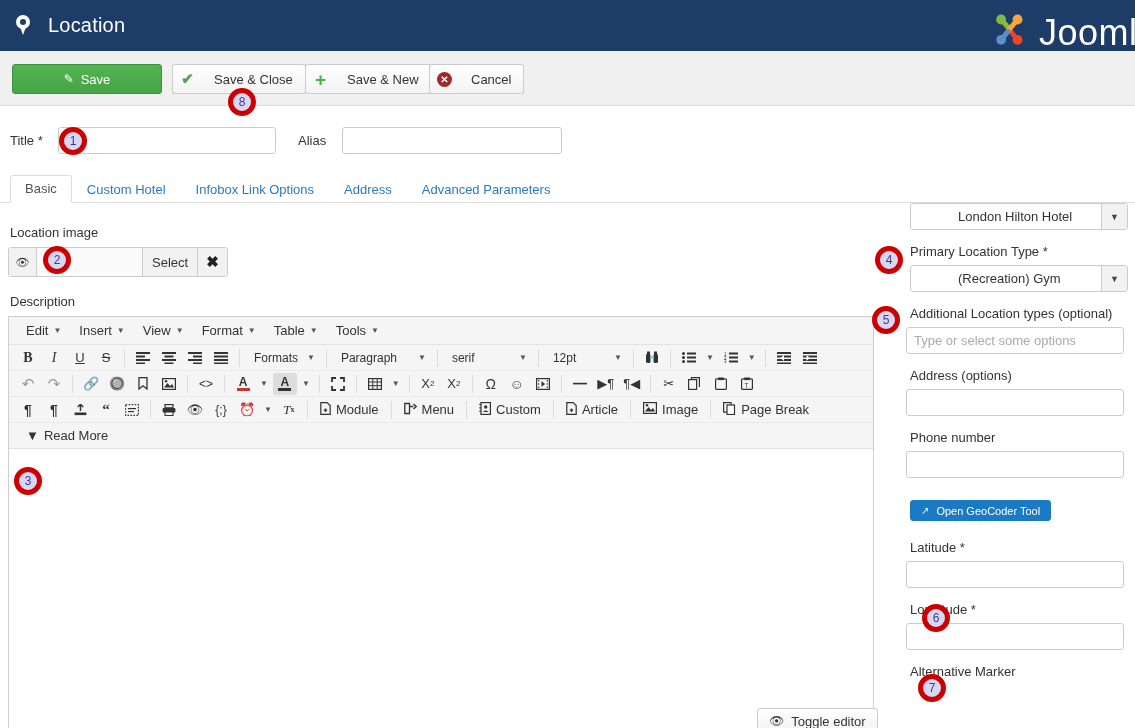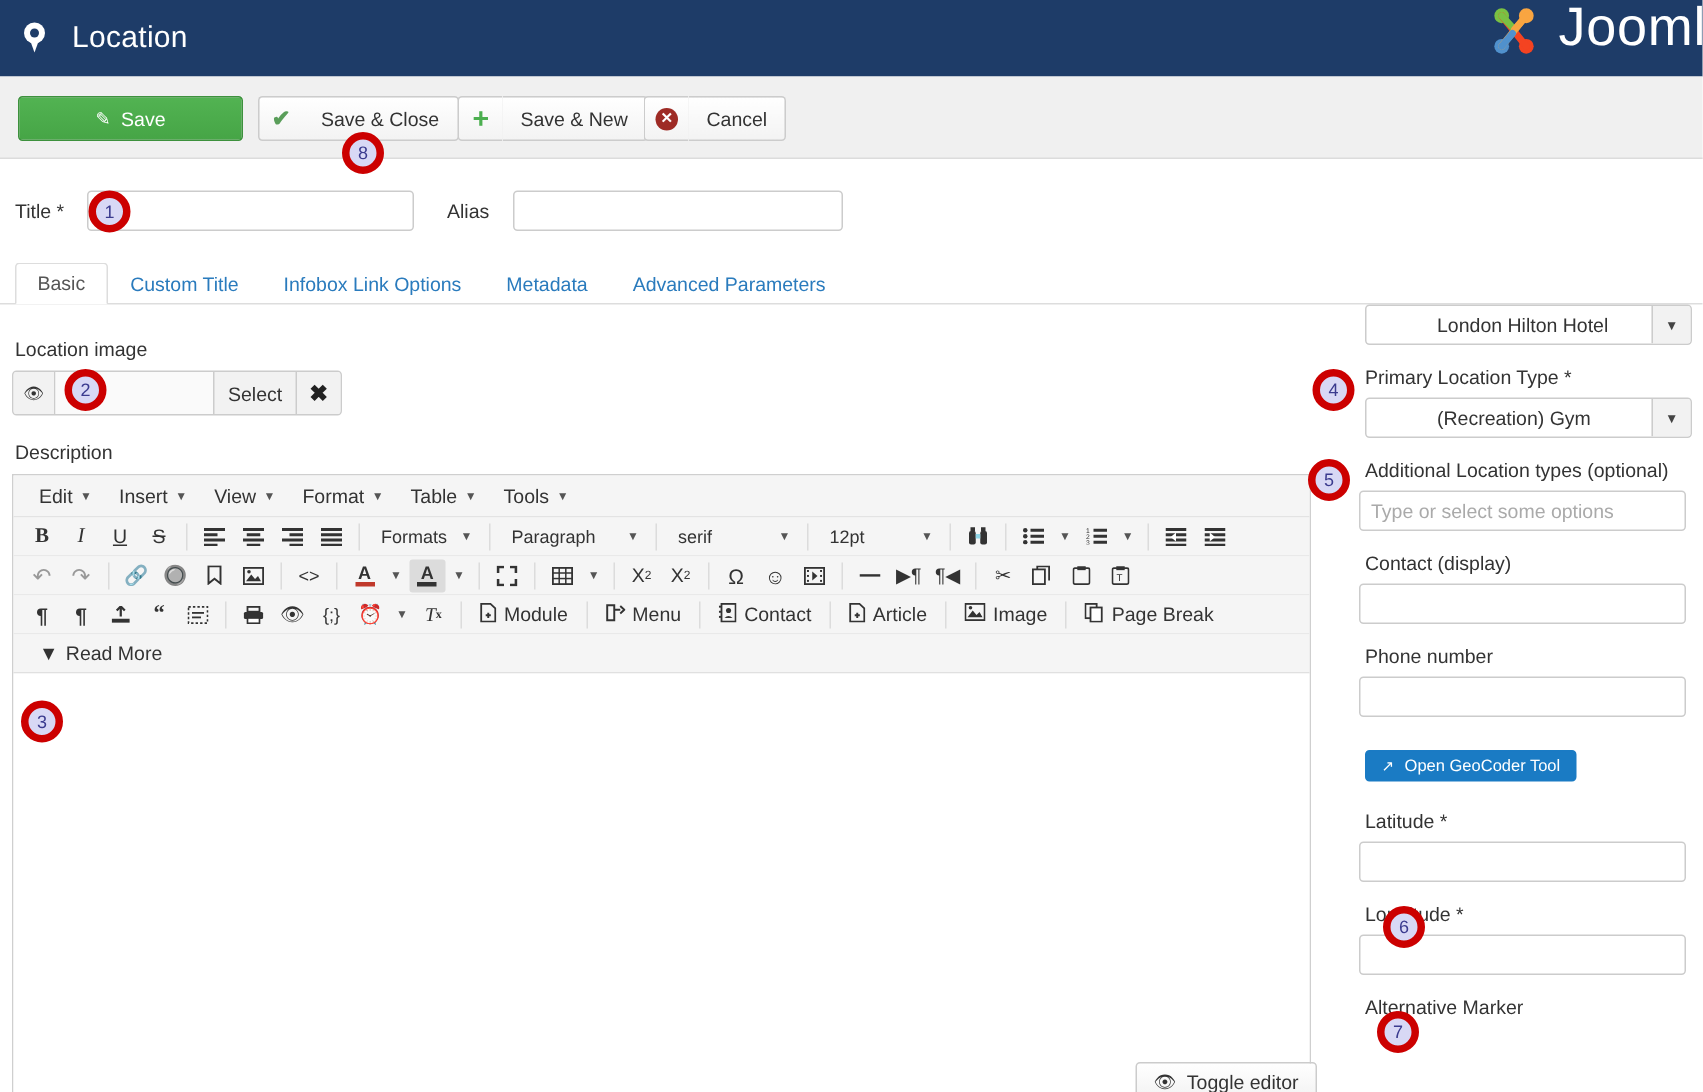--- a/index.html
+++ b/index.html
@@ -38,21 +38,21 @@
     position: absolute; left: 6px; top: 5px;
     width: 6px; height: 6px; border-radius: 50%;
     background: #1e3c68;
   }
   #header-title {
     color: #fff; font-size: 20px; font-weight: normal;
     letter-spacing: .2px;
   }
   #header-brand {
     position: absolute; right: 0; top: 0;
-    height: 51px; display: flex; align-items: flex-start;
+    height: 51px; display: flex; align-items: flex-end;
     padding-right: 0;
   }
   #joomla-mark { width: 44px; height: 42px; margin-right: 8px; }
   #joomla-word {
     color: #fff; font-size: 36px; line-height: 1;
     font-weight: normal; letter-spacing: .5px;
     white-space: nowrap; overflow: hidden;
     width: 96px;
   }
 
@@ -372,23 +372,23 @@
 
 <div id="title-row">
   <span id="label-title">Title *</span>
   <input id="input-title" type="text" value="" style="">
   <span id="label-alias">Alias</span>
   <input id="input-alias" type="text" value="" style="">
 </div>
 
 <div id="tabs">
   <div class="tab active">Basic</div>
-  <div class="tab">Custom Title</div>
+  <div class="tab">Custom Hotel</div>
   <div class="tab">Infobox Link Options</div>
-  <div class="tab">Metadata</div>
+  <div class="tab">Address</div>
   <div class="tab">Advanced Parameters</div>
 </div>
 
 <div id="left-col">
 
   <span id="label-location-image">Location image</span>
 
   <div id="media-field">
     <div id="media-preview-btn">👁</div>
     <input id="media-input" type="text" value="" style="">
@@ -718,21 +718,21 @@
       <div class="mce-btn-text">
         <span class="gl">
           <svg width="12" height="13">
               <rect x="2" y="0.6" width="9.4" height="11.8" fill="none" stroke="#333" stroke-width="1.2"></rect>
               <rect x="0.3" y="1.8" width="1.6" height="1.3" fill="#333"></rect>
               <rect x="0.3" y="5.2" width="1.6" height="1.3" fill="#333"></rect>
               <rect x="0.3" y="8.6" width="1.6" height="1.3" fill="#333"></rect>
               <circle cx="6.7" cy="5" r="1.7" fill="#333"></circle>
               <path d="M4 10 Q6.7 7.2 9.4 10 Z" fill="#333"></path>
             </svg></span>
-        <span class="mce-label">Contact</span>
+        <span class="mce-label">Custom</span>
       </div>
       <div class="mce-sep"></div>
       <div class="mce-btn-text">
         <span class="gl">
           <svg width="11" height="13">
               <path d="M0.8 0.6 H7 L10.2 3.6 V12.4 H0.8 Z" fill="none" stroke="#333" stroke-width="1.2"></path>
               <path d="M5.5 6.5 V10 M3.8 8.2 H7.2" stroke="#333" stroke-width="1.3"></path>
             </svg></span>
         <span class="mce-label">Article</span>
       </div>
@@ -786,21 +786,21 @@
   <div class="fld-select">
     <span class="val">(Recreation) Gym</span>
     <span class="arrow">▼</span>
   </div>
 
   <div class="fld-gap"></div>
   <div class="fld-label">Additional Location types (optional)</div>
   <input class="fld-input" type="text" placeholder="Type or select some options" style="">
 
   <div class="fld-gap"></div>
-  <div class="fld-label">Contact (display)</div>
+  <div class="fld-label">Address (options)</div>
   <input class="fld-input" type="text" value="" style="">
 
   <div class="fld-gap"></div>
   <div class="fld-label">Phone number</div>
   <input class="fld-input" type="text" value="" style="">
 
   <div style="height:22px;"></div>
   <div id="btn-geocoder">
     <span class="ic">↗</span>
     <span>Open GeoCoder Tool</span>

